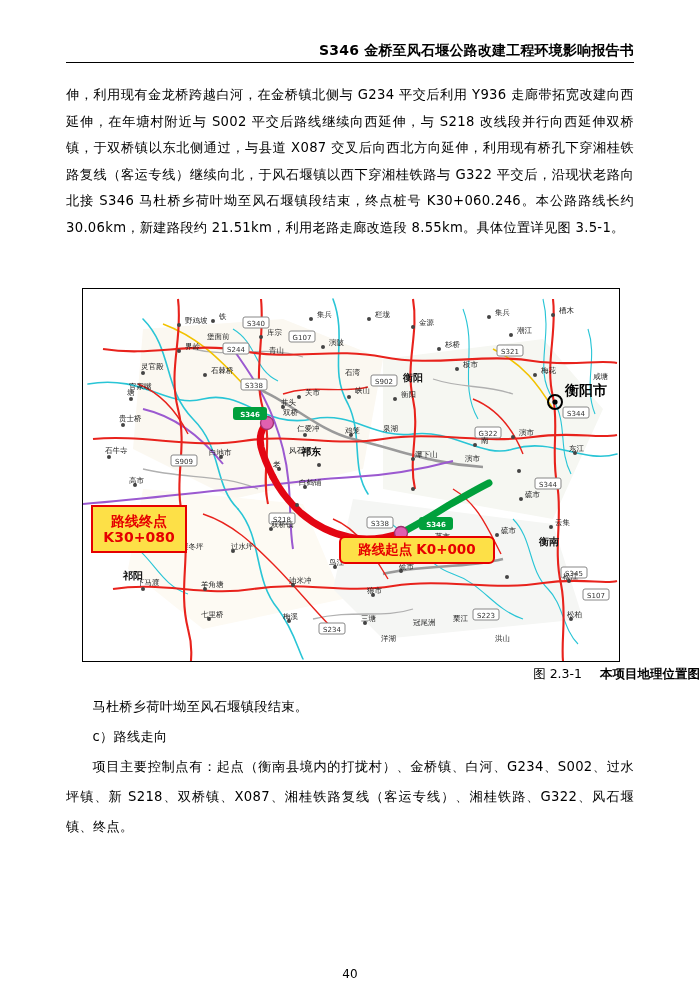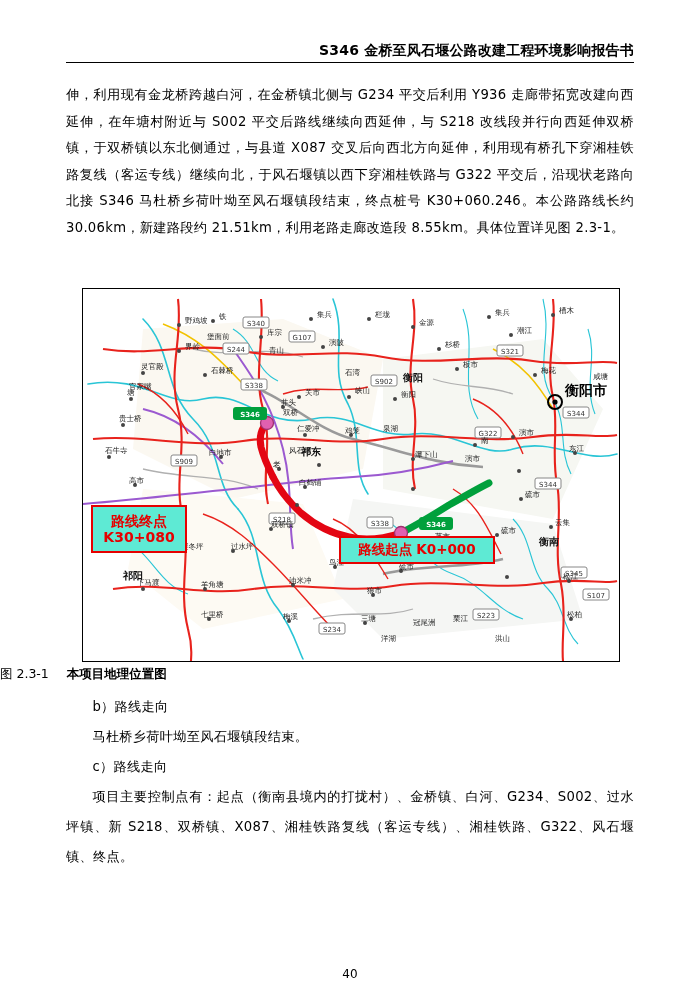--- a/index.html
+++ b/index.html
@@ -65,21 +65,21 @@
     background: #f3f1ec;
     overflow: hidden;
   }
   .map { position: absolute; inset: 0; }
   .map svg { display: block; }
   .fig-caption {
     position: absolute;
     top: 666px;
     left: 0;
     width: 700px;
-    text-align: left;
+    text-align: right;
     font-size: 12.5px;
   }
   .fig-caption .cap-label { margin-right: 14px; }
   .fig-caption .cap-title { font-weight: bold; }
 
   .after-figure {
     position: absolute;
     top: 692px;
     left: 66px;
     width: 568px;
@@ -97,21 +97,21 @@
     left: 0;
     width: 700px;
     text-align: center;
     font-size: 12px;
   }
 
   
   .anno {
     position: absolute;
     border: 2px solid #e60000;
-    background: #5eead4;
+    background: #fde047;
     color: #e60000;
     font-weight: bold;
     font-family: "DejaVu Sans", "Liberation Sans", sans-serif;
     display: flex;
     flex-direction: column;
     justify-content: center;
     align-items: center;
     line-height: 1.15;
     padding: 2px 4px;
     box-sizing: border-box;
@@ -124,32 +124,33 @@
     font-size: 14px;
   }
   .anno-start {
     left: 256px;
     top: 247px;
     width: 156px;
     height: 28px;
     font-size: 13.5px;
     flex-direction: row;
     gap: 4px;
+    border-radius: 6px;
   }
 </style>
 </head>
 <body>
 
 <div class="page">
 
   <div class="header">S346 金桥至风石堰公路改建工程环境影响报告书</div>
   <div class="header-rule"></div>
 
   <div class="body-text">
-    <p>伸，利用现有金龙桥跨越白河，在金桥镇北侧与 G234 平交后利用 Y936 走廊带拓宽改建向西延伸，在年塘村附近与 S002 平交后路线继续向西延伸，与 S218 改线段并行向西延伸双桥镇，于双桥镇以东北侧通过，与县道 X087 交叉后向西北方向延伸，利用现有桥孔下穿湘桂铁路复线（客运专线）继续向北，于风石堰镇以西下穿湘桂铁路与 G322 平交后，沿现状老路向北接 S346 马杜桥乡荷叶坳至风石堰镇段结束，终点桩号 K30+060.246。本公路路线长约 30.06km，新建路段约 21.51km，利用老路走廊改造段 8.55km。具体位置详见图 2.3-1。</p>
+    <p>伸，利用现有金龙桥跨越白河，在金桥镇北侧与 G234 平交后利用 Y936 走廊带拓宽改建向西延伸，在年塘村附近与 S002 平交后路线继续向西延伸，与 S218 改线段并行向西延伸双桥镇，于双桥镇以东北侧通过，与县道 X087 交叉后向西北方向延伸，利用现有桥孔下穿湘桂铁路复线（客运专线）继续向北，于风石堰镇以西下穿湘桂铁路与 G322 平交后，沿现状老路向北接 S346 马杜桥乡荷叶坳至风石堰镇段结束，终点桩号 K30+060.246。本公路路线长约 30.06km，新建路段约 21.51km，利用老路走廊改造段 8.55km。具体位置详见图 3.5-1。</p>
   </div>
 
   <div class="figure">
     <div class="map">
       <svg width="536" height="372" viewBox="0 0 536 372" xmlns="http://www.w3.org/2000/svg">
         <defs>
           <style>
             .w { fill:#ffffff; }
             .bg { fill:#f4f2ed; }
             .riv { fill:none; stroke:#29c5d6; stroke-width:1.6; stroke-linecap:round; }
@@ -417,20 +418,19 @@
       <span>K0+000</span>
     </div>
   </div>
 
   <div class="fig-caption">
     <span class="cap-label">图 2.3-1</span>
     <span class="cap-title">本项目地理位置图</span>
   </div>
 
   <div class="after-figure">
-    <p class="indent">b）路线走向</p>
     <p class="indent">马杜桥乡荷叶坳至风石堰镇段结束。</p>
     <p class="indent">c）路线走向</p>
     <p class="indent">项目主要控制点有：起点（衡南县境内的打拢村）、金桥镇、白河、G234、S002、过水坪镇、新 S218、双桥镇、X087、湘桂铁路复线（客运专线）、湘桂铁路、G322、风石堰镇、终点。</p>
   </div>
 
   <div class="page-number">40</div>
 </div>
 
 </body></html>

